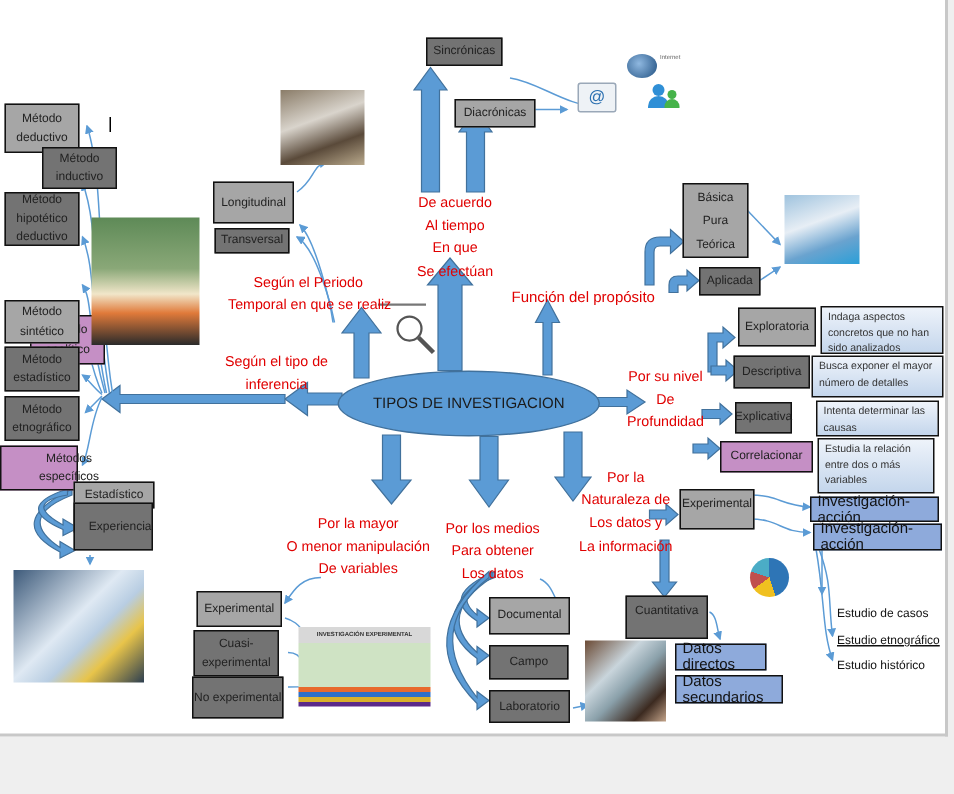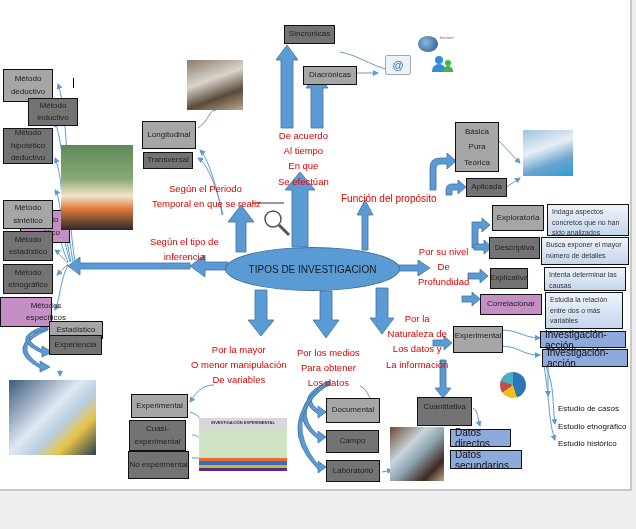--- a/index.html
+++ b/index.html
@@ -139,21 +139,21 @@
   <div class="box purple" style="left:0px;top:297px;width:52px;height:30px;padding-left:40px;">
       <span>Métodos específicos</span>
     </div>
 
   <div class="box gray" style="left:49px;top:321px;width:54px;height:18px;">
       <span>Estadístico</span>
     </div>
   <div class="box yellow" style="left:49px;top:339px;width:53px;height:16px;">
       <span>Observación</span>
     </div>
-  <div class="box green" style="left:49px;top:335px;width:53px;height:20px;">
+  <div class="box green" style="left:49px;top:335px;width:53px;height:32px;justify-content:flex-end;">
       <span>Experiencia</span>
     </div>
 
   <div class="photo" style="left:61px;top:145px;width:72px;height:85px;background:linear-gradient(#5e8a57 0%,#8aa878 40%,#f1e6c9 60%,#e07a3a 75%,#2a2a2a 100%);"></div>
 
   <div class="photo" style="left:9px;top:380px;width:87px;height:75px;background:linear-gradient(135deg,#3d5a7a,#dfe9f3 45%,#b8cde2 60%,#e8c44a 75%,#2c3e50);"></div>
 
   <div class="photo" style="left:187px;top:60px;width:56px;height:50px;background:linear-gradient(160deg,#8a7c68,#d9d4cc 40%,#5a4a3a 70%,#b9a98c);"></div>
 
   <div class="box gray" style="left:142px;top:121px;width:54px;height:28px;">
@@ -257,21 +257,21 @@
   <div class="box gray" style="left:453px;top:326px;width:50px;height:27px;align-items:flex-start;padding-top:3px;">
       <span>Experimental</span>
     </div>
   <div class="bluebox" style="left:540px;top:331px;width:86px;height:17px;">
       <span>Investigación-acción</span>
     </div>
   <div class="bluebox" style="left:542px;top:349px;width:86px;height:18px;">
       <span>Investigación-acción</span>
     </div>
   <div class="plain" style="left:558px;top:404px;">Estudio de casos</div>
-  <div class="plain" style="left:558px;top:422px;">Estudio etnográfico</div>
+  <div class="plain" style="left:558px;top:422px;text-decoration:underline;">Estudio etnográfico</div>
   <div class="plain" style="left:558px;top:439px;">Estudio histórico</div>
 
   <div style="position:absolute;left:500px;top:372px;width:26px;height:26px;border-radius:50%;background:conic-gradient(#2e75b6 0 45%,#f0c020 45% 65%,#c0504d 65% 80%,#4bacc6 80%);"></div>
 
   <div class="box yellow" style="left:417px;top:397px;width:55px;height:29px;align-items:flex-start;padding-top:3px;">
       <span>Cuantitativa</span>
     </div>
   <div class="bluebox" style="left:450px;top:429px;width:61px;height:18px;">
       <span>Datos directos</span>
     </div>

